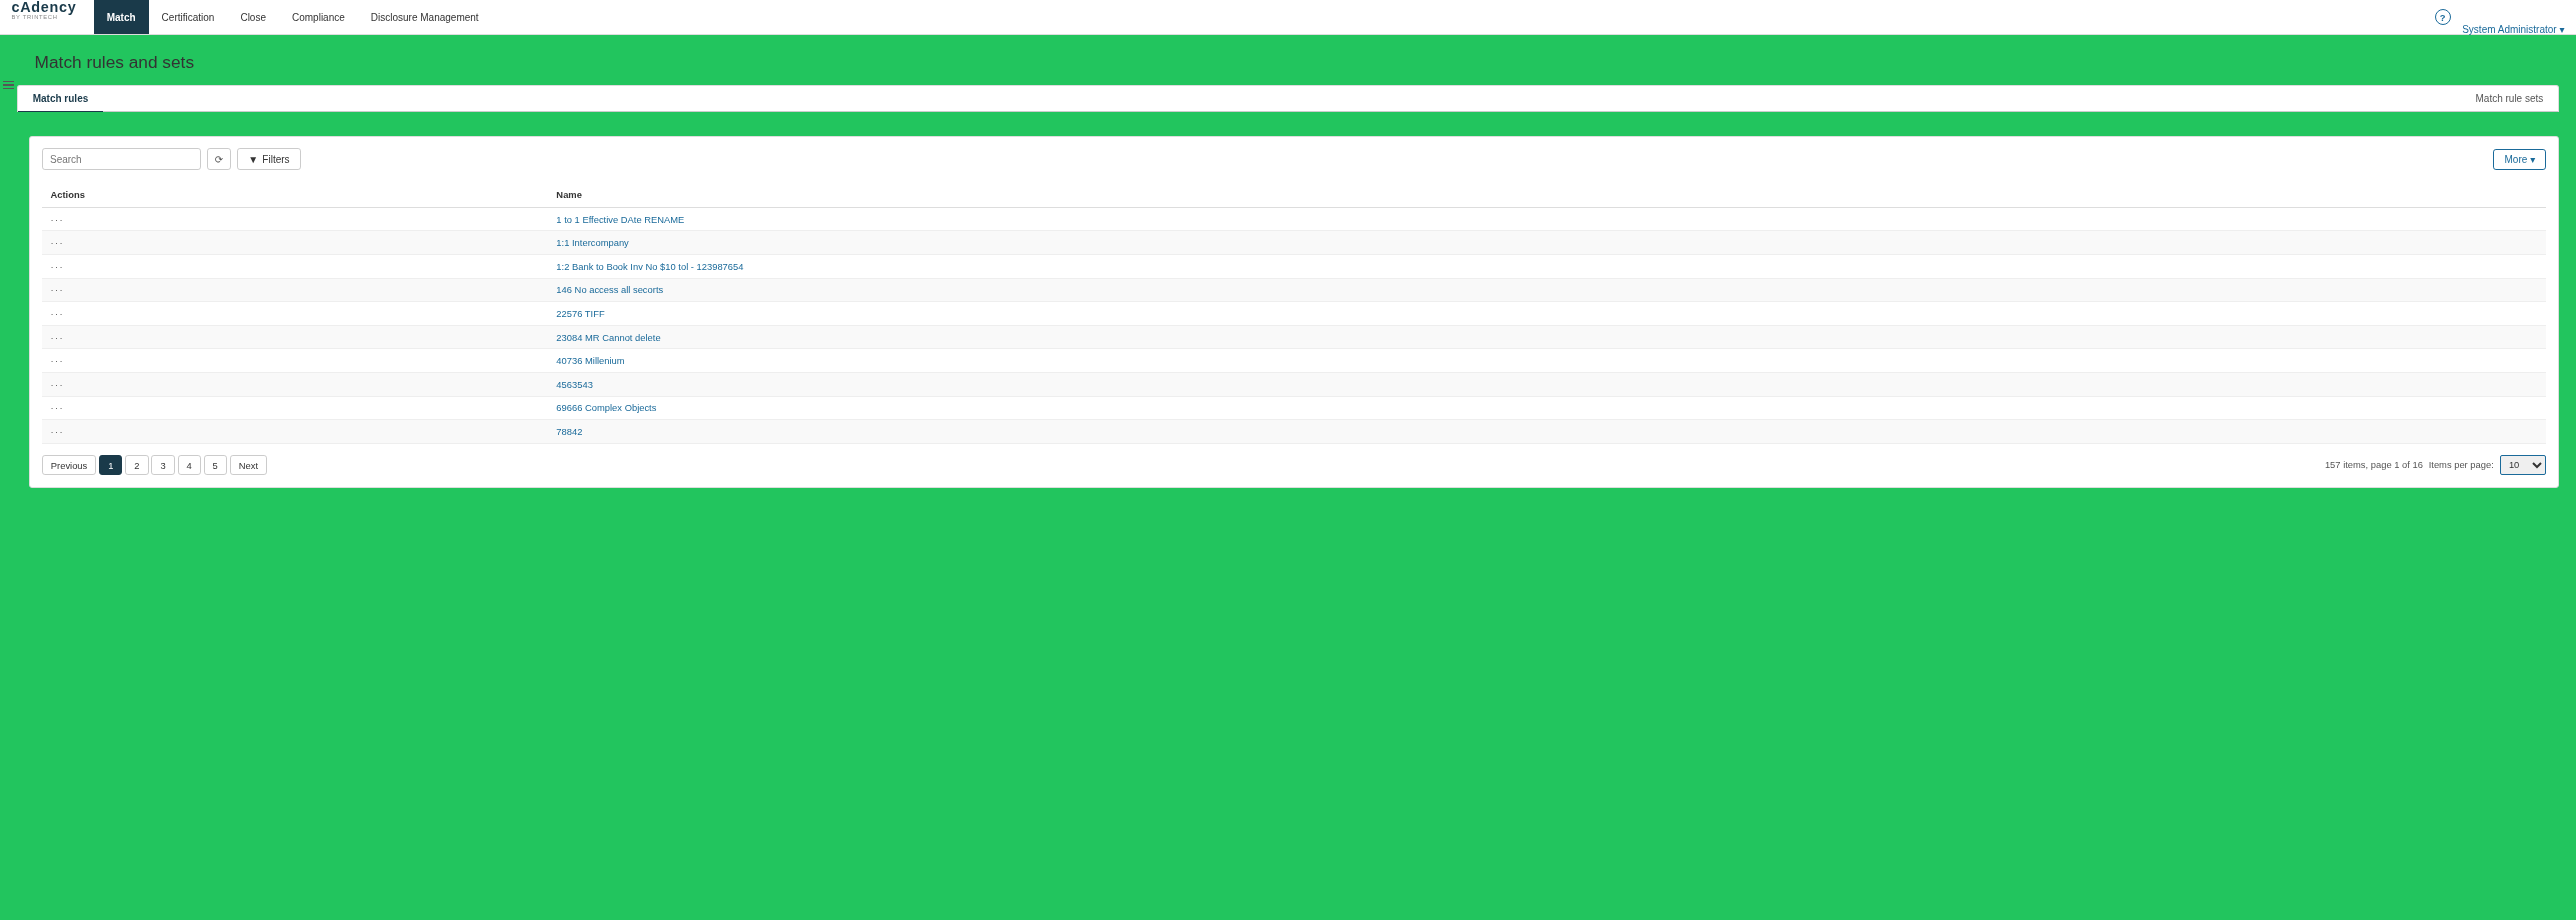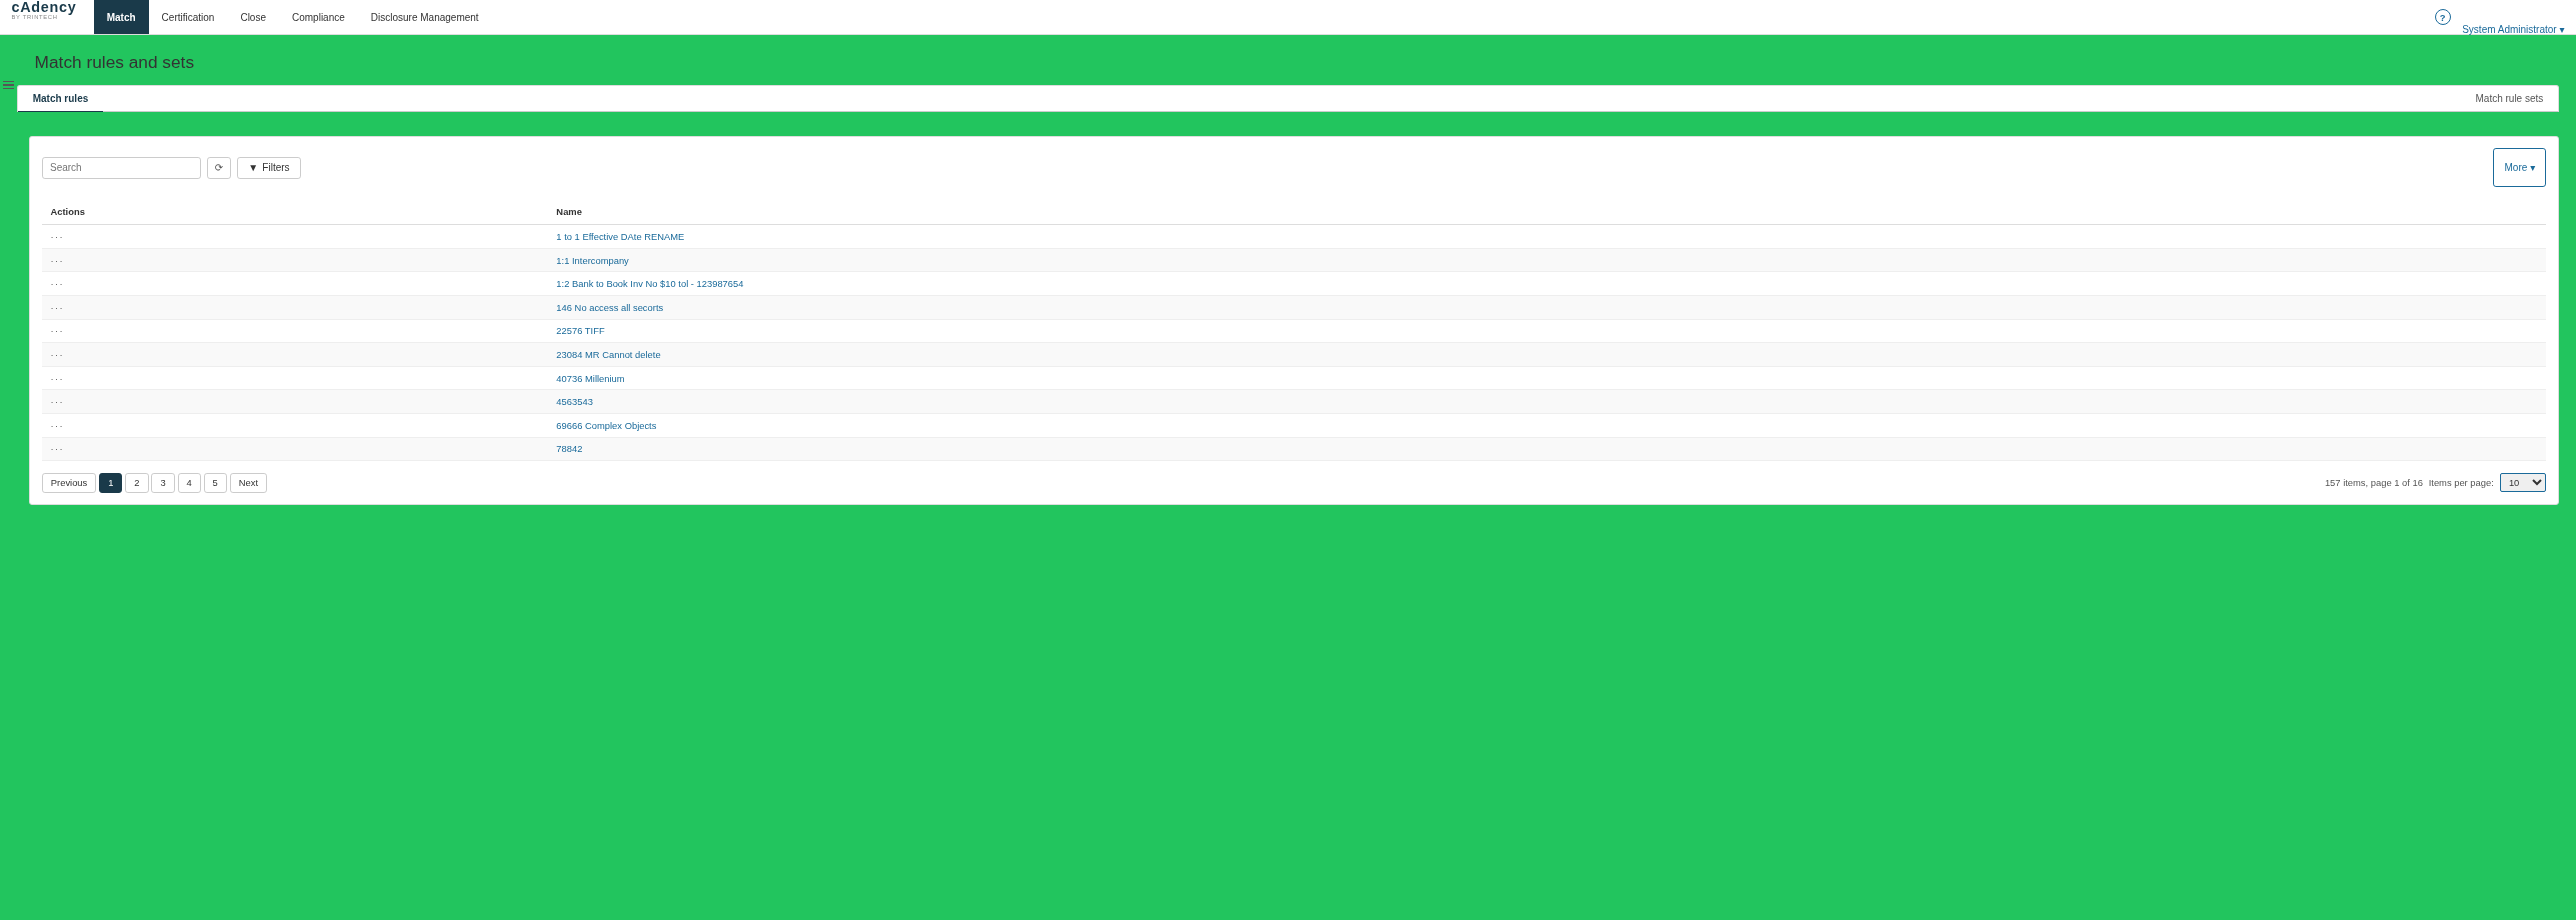--- a/index.html
+++ b/index.html
@@ -182,21 +182,21 @@
       color: #333;
       display: flex;
       align-items: center;
       gap: 4.3px;
     }
     .btn-more {
       margin-left: auto;
       border: 0.7px solid #1a6a9a;
       background: #fff;
       border-radius: 2.9px;
-      padding: 13px 10px;
+      padding: 4px 10px;
       cursor: pointer;
       font-size: 10px;
       color: #1a6a9a;
       display: flex;
       align-items: center;
       gap: 2.9px;
     }
 
     
     .data-table {

